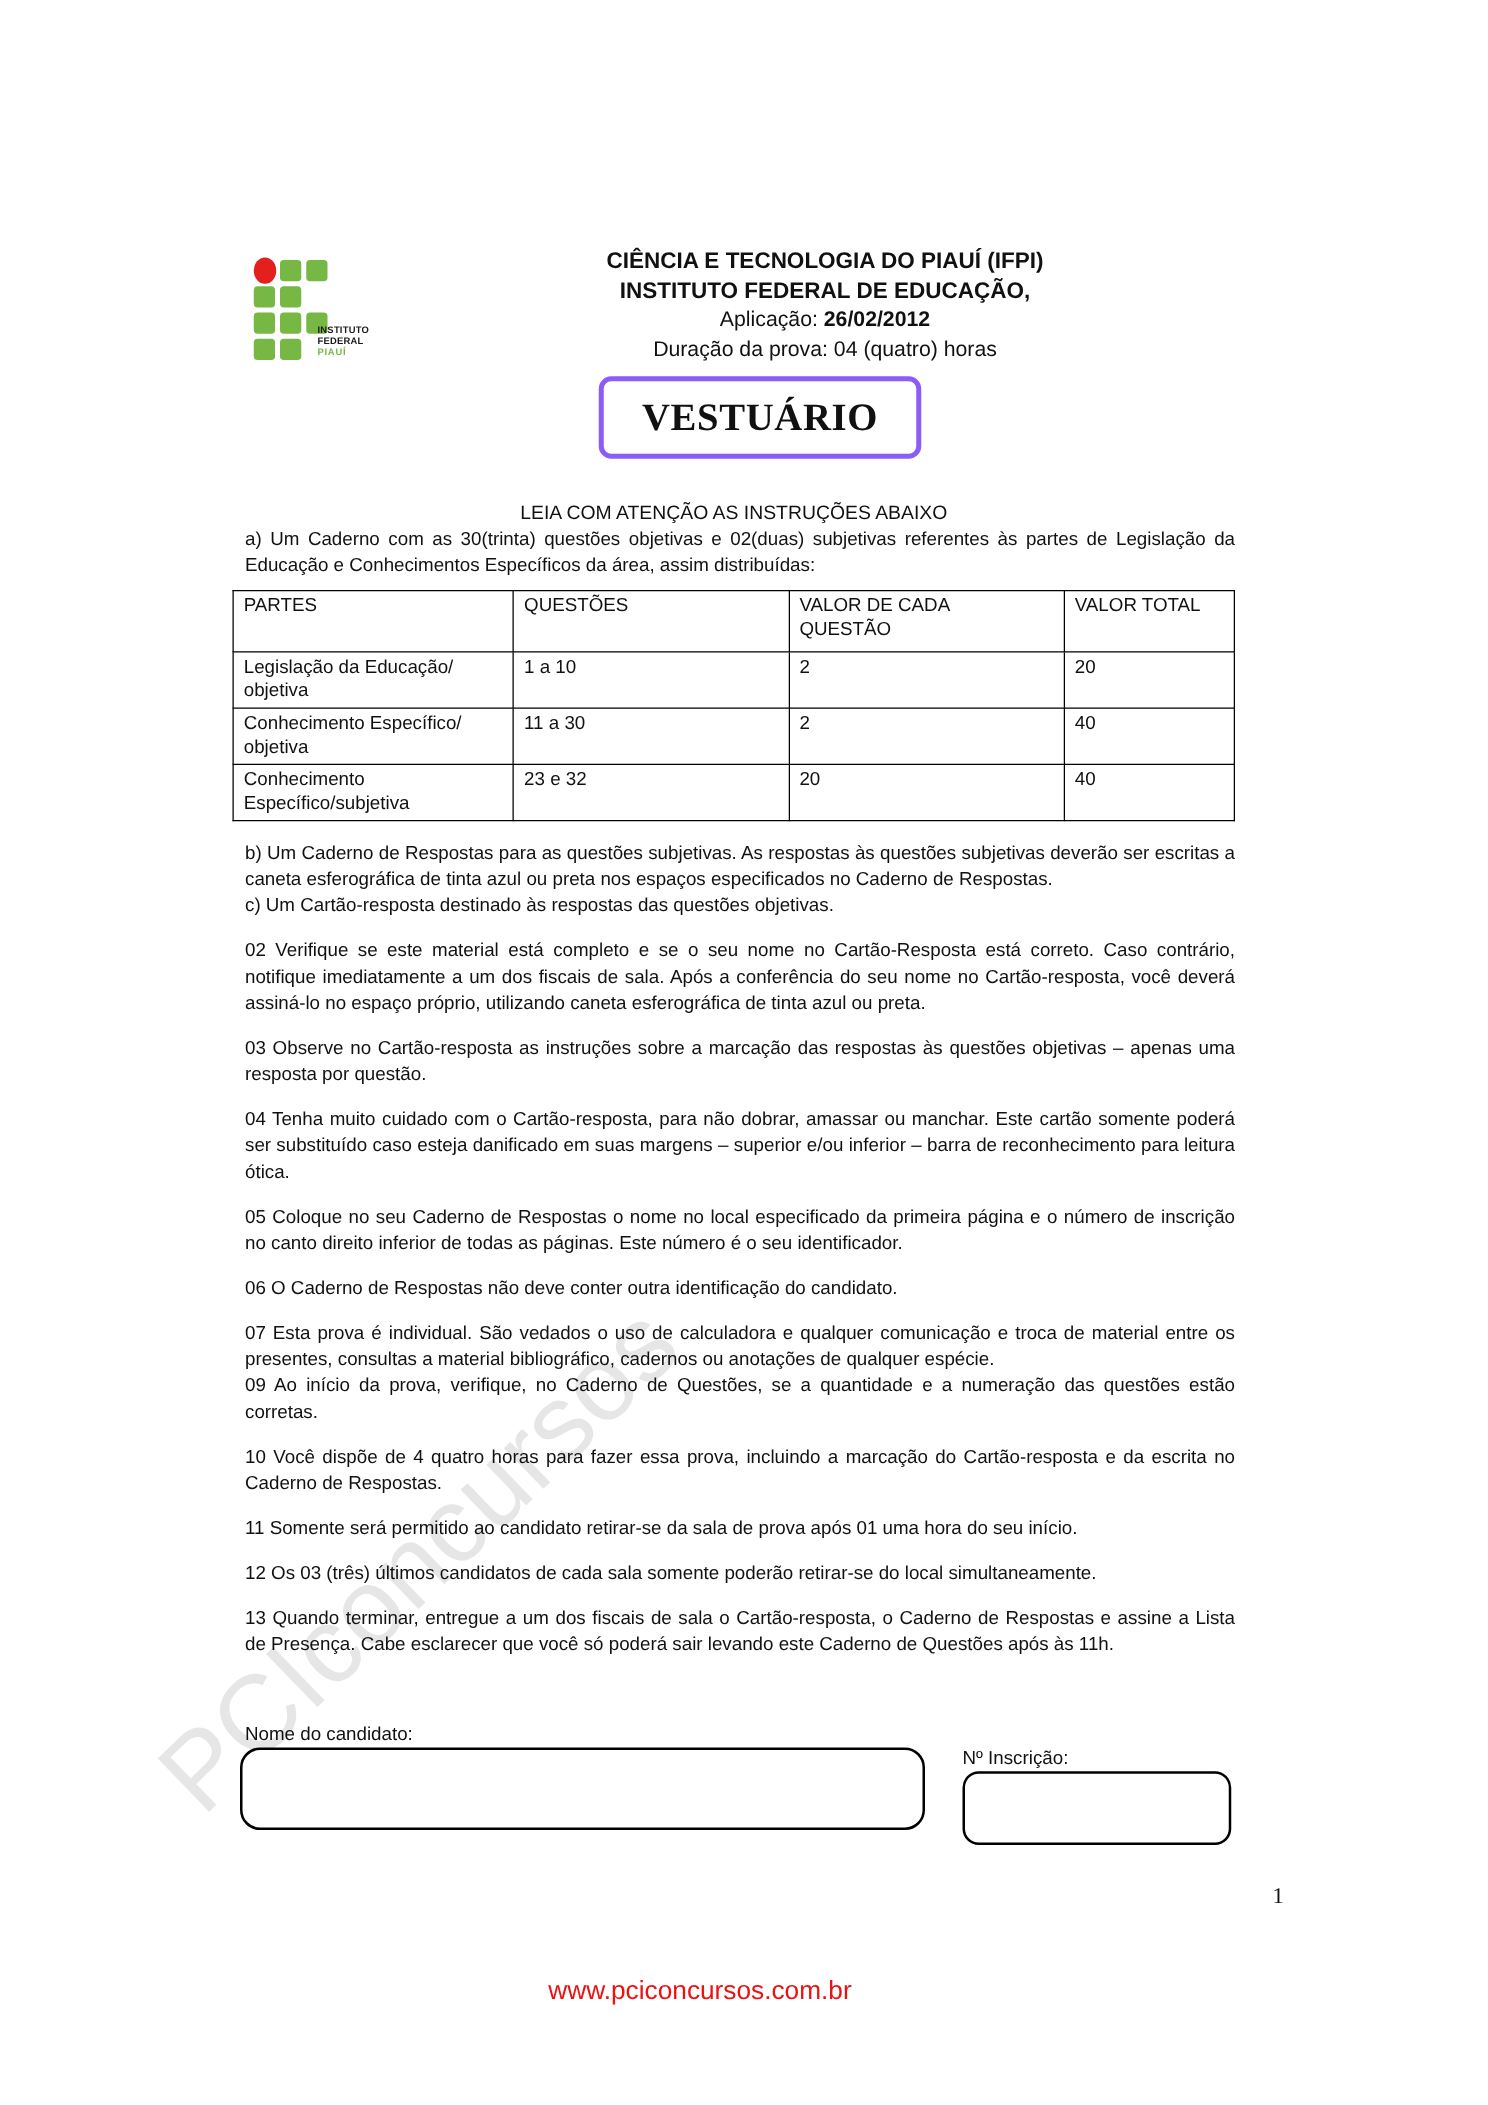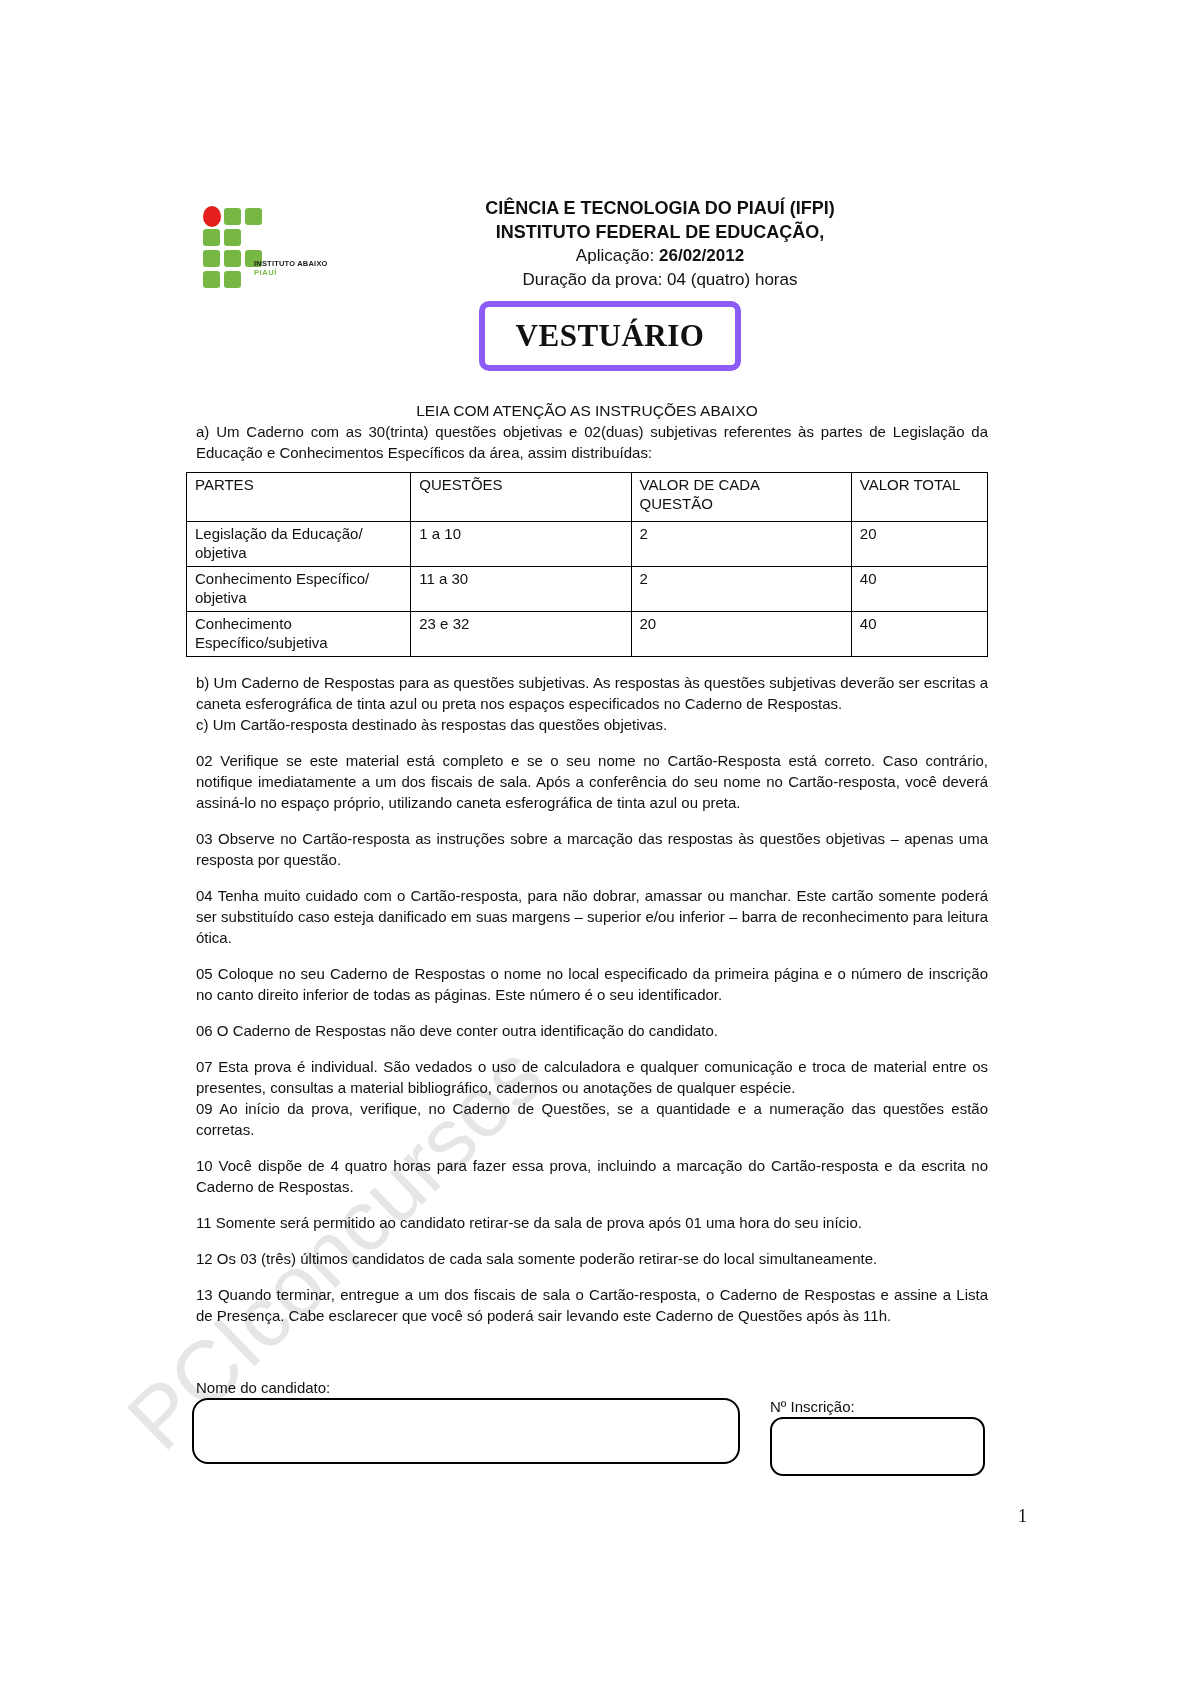--- a/index.html
+++ b/index.html
@@ -22,21 +22,21 @@
   .lt1 { font-size:7.5px; font-weight:bold; color:#1a1a1a; letter-spacing:0.2px; }
   .lt2 { font-size:7.5px; font-weight:bold; color:#76b843; letter-spacing:0.6px; }
   
   .inst { position:absolute; left:420px; top:196px; width:480px; text-align:center; z-index:1; }
   .inst-bold { font-size:18px; font-weight:bold; line-height:24px; }
   .inst-line { font-size:17px; line-height:24px; }
   .inst-line b { font-weight:bold; }
   
   .exam-box {
     position:absolute; left:479px; top:301px; width:250px; height:58px;
-    border:6px solid #8b5cf6; border-radius:10px; display:flex; align-items:center;
+    border:4px solid #8b5cf6; border-radius:10px; display:flex; align-items:center;
     justify-content:center; z-index:1; background:#fff;
   }
   .exam-title { font-family:"Liberation Serif","DejaVu Serif",serif; font-weight:bold; font-size:31px; letter-spacing:0.5px; }
   .leia { position:absolute; left:186px; top:369px; width:802px; text-align:center; font-size:15.5px; z-index:1;margin-top:33px; }
   
   .content { position:absolute; left:186px; top:421px; width:802px; font-size:15px; line-height:21px; z-index:1; }
   .p { margin:15px 0 0 10px; text-align:justify; }
   .p.tight { margin-top:0; }
   .p.first { margin-top:0; }
   table.score { width:100%; border-collapse:collapse; margin-top:9px; table-layout:fixed; }
@@ -77,21 +77,21 @@
     <div class="lg" style="left:21px;top:2px"></div>
     <div class="lg" style="left:42px;top:2px"></div>
     <div class="lg" style="left:0;top:23px"></div>
     <div class="lg" style="left:21px;top:23px"></div>
     <div class="lg" style="left:0;top:44px"></div>
     <div class="lg" style="left:21px;top:44px"></div>
     <div class="lg" style="left:42px;top:44px"></div>
     <div class="lg" style="left:0;top:65px"></div>
     <div class="lg" style="left:21px;top:65px"></div>
     <div class="logo-text">
-      <div class="lt1">INSTITUTO ABAIXO</div>
+      <div class="lt1">INSTITUTO FEDERAL</div>
       <div class="lt2">PIAUÍ</div>
     </div>
   </div>
 
   <div class="inst">
     <div class="inst-bold">CIÊNCIA E TECNOLOGIA DO PIAUÍ (IFPI)</div>
     <div class="inst-bold">INSTITUTO FEDERAL DE EDUCAÇÃO,</div>
     <div class="inst-line"><span>Aplicação: </span><b>26/02/2012</b></div>
     <div class="inst-line">Duração da prova: 04 (quatro) horas</div>
   </div>
@@ -156,14 +156,15 @@
     <p class="p">12 Os 03 (três) últimos candidatos de cada sala somente poderão retirar-se do local simultaneamente.</p>
     <p class="p">13 Quando terminar, entregue a um dos fiscais de sala o Cartão-resposta, o Caderno de Respostas e assine a Lista de Presença. Cabe esclarecer que você só poderá sair levando este Caderno de Questões após às 11h.</p>
   </div>
 
   <div class="name-label">Nome do candidato:</div>
   <div class="name-box"></div>
   <div class="inscr-label">Nº Inscrição:</div>
   <div class="inscr-box"></div>
 
   <div class="page-num">1</div>
+  <div class="footer-url">www.pciconcursos.com.br</div>
 
 </div>
 
 </body></html>

